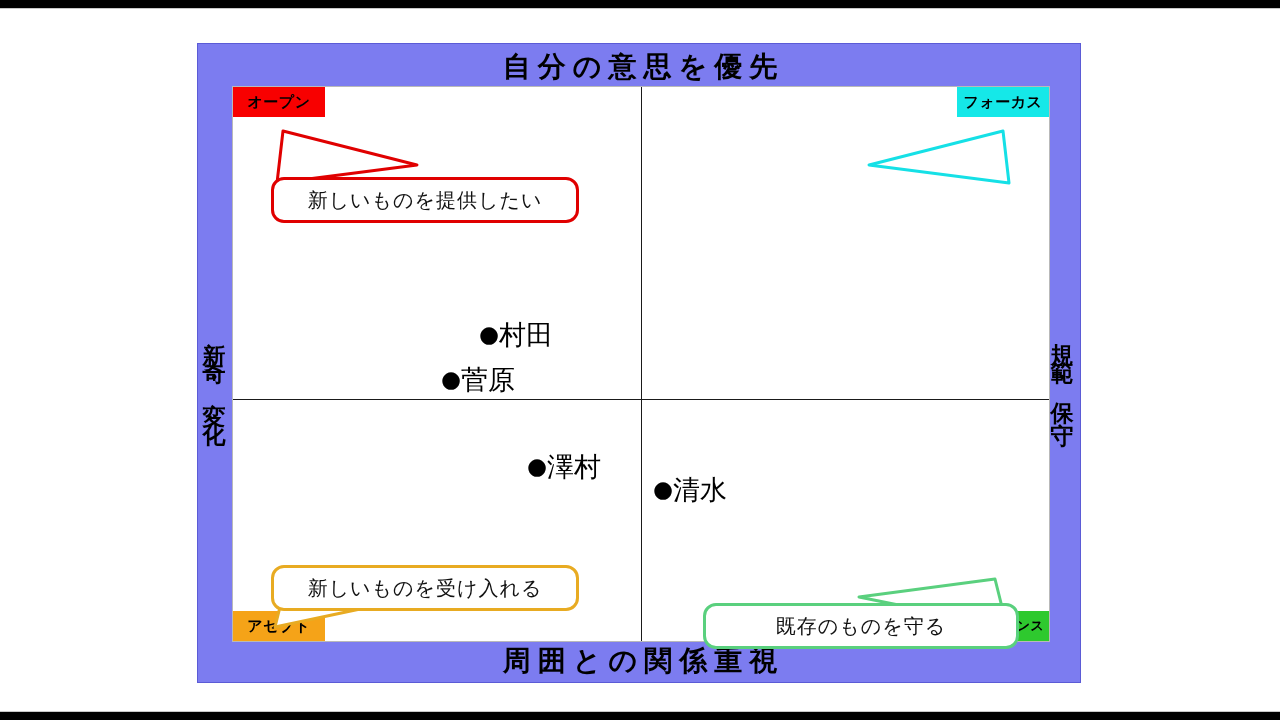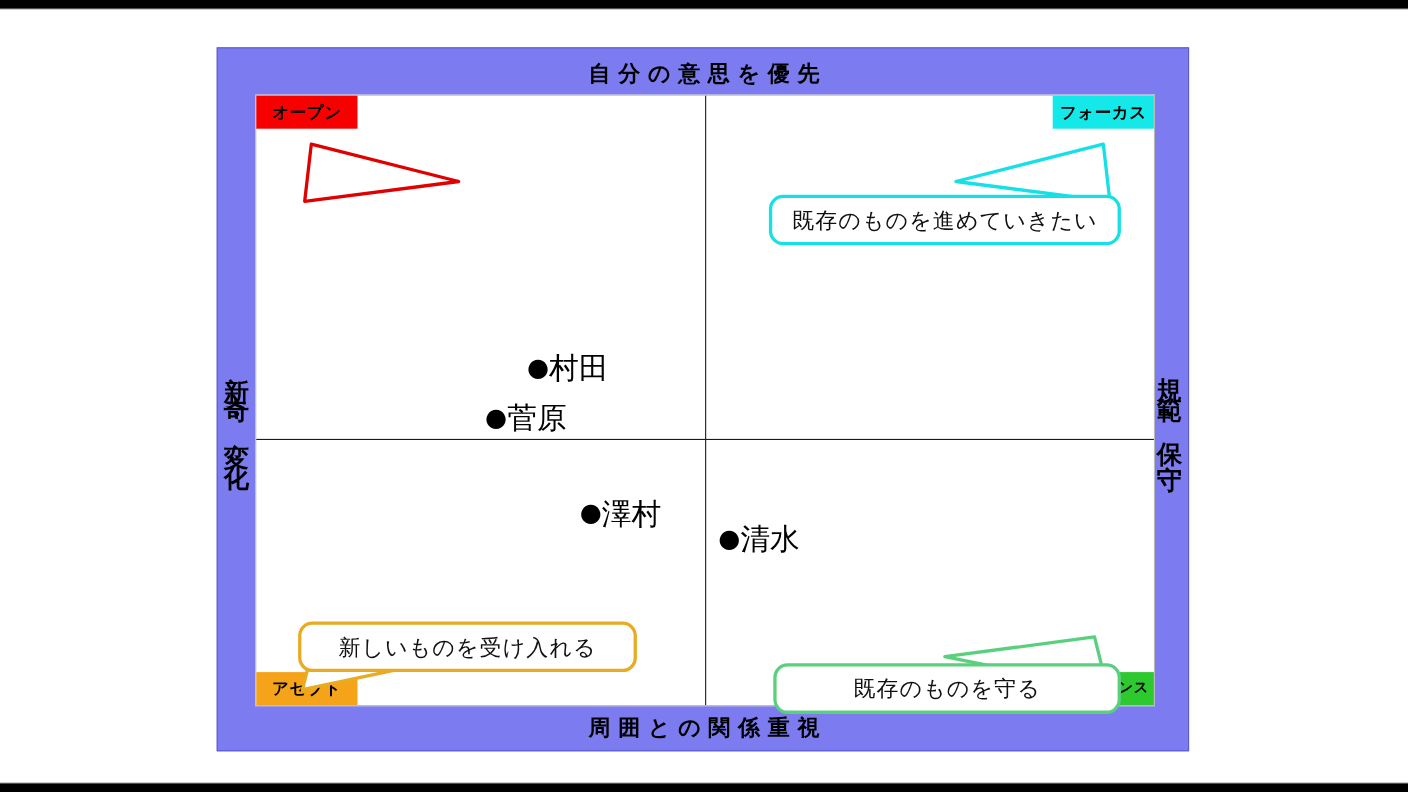--- a/index.html
+++ b/index.html
@@ -47,21 +47,21 @@
 
   
   .axis-h {
     position: absolute;
     left: 0;
     width: 884px;
     height: 38px;
     line-height: 38px;
     text-align: center;
     color: #000000;
-    font-size: 20px;
+    font-size: 28px;
     font-weight: 600;
     letter-spacing: 7px;
     text-indent: 7px;
   }
   #axis-top    { top: 4px; }
   #axis-bottom { bottom: 2px; }
 
   
   .axis-v {
     position: absolute;
@@ -206,21 +206,21 @@
         </svg>
 
         <svg class="callout-tail" style="left:34px; top:452px; width:200px; height:96px;" viewBox="0 0 200 96">
           <path d="M 8 88 L 20 40 L 150 58 Z" fill="#ffffff" stroke="#e8ab22" stroke-width="3" stroke-linejoin="round"></path>
         </svg>
 
         <svg class="callout-tail" style="right:30px; top:452px; width:210px; height:96px;" viewBox="0 0 210 96">
           <path d="M 198 88 L 186 40 L 50 58 Z" fill="#ffffff" stroke="#5ad07e" stroke-width="3" stroke-linejoin="round"></path>
         </svg>
 
-        <div class="callout" id="callout-focus">既存のものを進めていきたい</div>
+        <div class="callout" id="callout-open">新しいものを提供したい</div>
         <div class="callout" id="callout-accept">新しいものを受け入れる</div>
         <div class="callout" id="callout-maint">既存のものを守る</div>
 
         <div class="person" style="left:246px; top:230px;">
           <span class="dot">●</span><span>村田</span>
         </div>
 
         <div class="person" style="left:208px; top:275px;">
           <span class="dot">●</span><span>菅原</span>
         </div>

